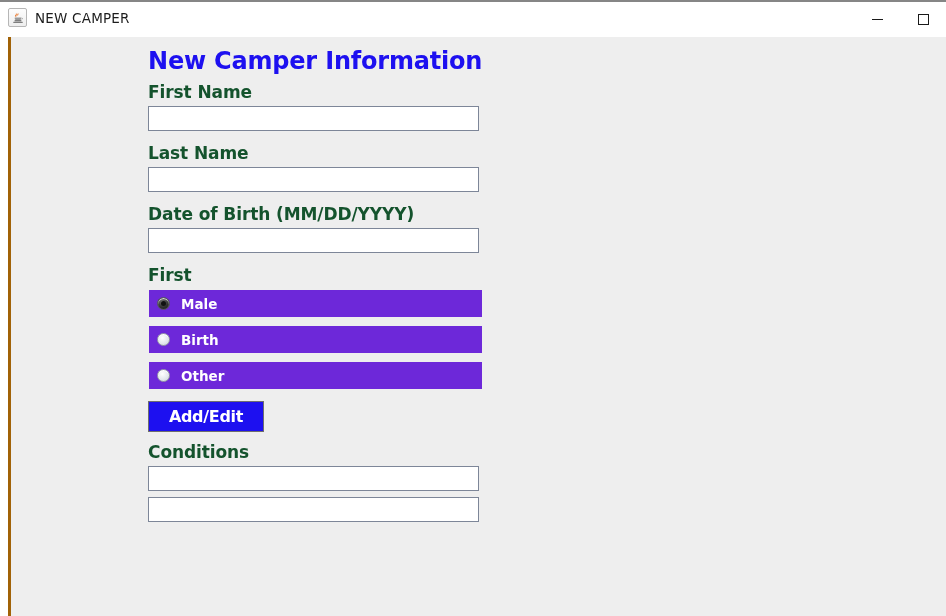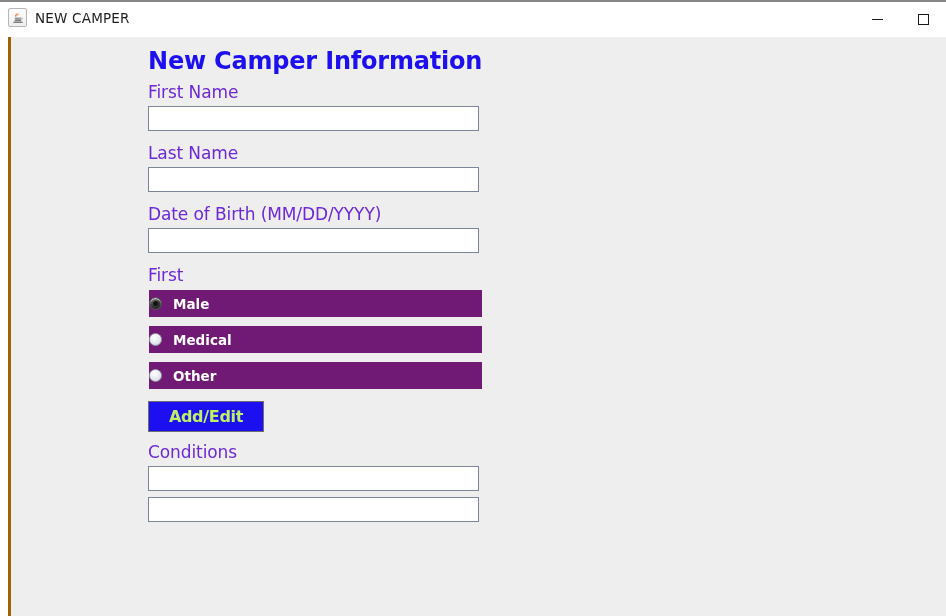--- a/index.html
+++ b/index.html
@@ -120,22 +120,22 @@
     color: #1d10f0;
     margin: 0;
     padding: 9px 0 0 0;
     line-height: 30px;
     letter-spacing: -0.2px;
   }
 
   .field-label {
     font-family: "DejaVu Sans", "Liberation Sans", sans-serif;
     font-size: 17px;
-    font-weight: normal;
-    color: #6d28d9;
+    font-weight: bold;
+    color: #14532d;
     line-height: 22px;
     margin: 0;
     padding: 5px 0 3px 0;
     letter-spacing: -0.1px;
   }
 
   .text-input {
     display: block;
     width: 331px;
     height: 25px;
@@ -150,24 +150,25 @@
     margin: 0 0 6px 0;
   }
 
   
   .radio-group {
     margin: 1px 0 0 1px;
   }
   .radio-row {
     width: 333px;
     height: 27px;
-    background: #701a75;
+    background: #6d28d9;
     display: flex;
     align-items: center;
     margin-bottom: 9px;
+    padding-left: 8px;
     box-sizing: border-box;
     cursor: default;
   }
   .radio-mark {
     width: 13px;
     height: 13px;
     border-radius: 50%;
     background: radial-gradient(circle at 40% 35%, #ffffff 0%, #e2e6ec 60%, #c3c9d2 100%);
     border: 1px solid #9aa0a8;
     box-shadow: inset 0 1px 1px rgba(255,255,255,0.9);
@@ -196,21 +197,21 @@
     font-weight: bold;
     color: #ffffff;
     margin-left: 11px;
     white-space: nowrap;
   }
 
   
   .addedit-btn {
     display: inline-block;
     background: #1d10f0;
-    color: #bef264;
+    color: #ffffff;
     font-family: "DejaVu Sans", "Liberation Sans", sans-serif;
     font-size: 16px;
     font-weight: bold;
     border: 1px solid #6e6e6e;
     padding: 0;
     width: 116px;
     height: 31px;
     line-height: 29px;
     text-align: center;
     box-sizing: border-box;
@@ -263,21 +264,21 @@
       <input class="text-input" type="text" value="" style="">
 
       <div class="field-label">First</div>
       <div class="radio-group">
         <div class="radio-row selected">
           <span class="radio-mark"></span>
           <span class="radio-label">Male</span>
         </div>
         <div class="radio-row">
           <span class="radio-mark"></span>
-          <span class="radio-label">Medical</span>
+          <span class="radio-label">Birth</span>
         </div>
         <div class="radio-row">
           <span class="radio-mark"></span>
           <span class="radio-label">Other</span>
         </div>
       </div>
 
       <button class="addedit-btn">Add/Edit</button>
 
       <div class="field-label">Conditions</div>

